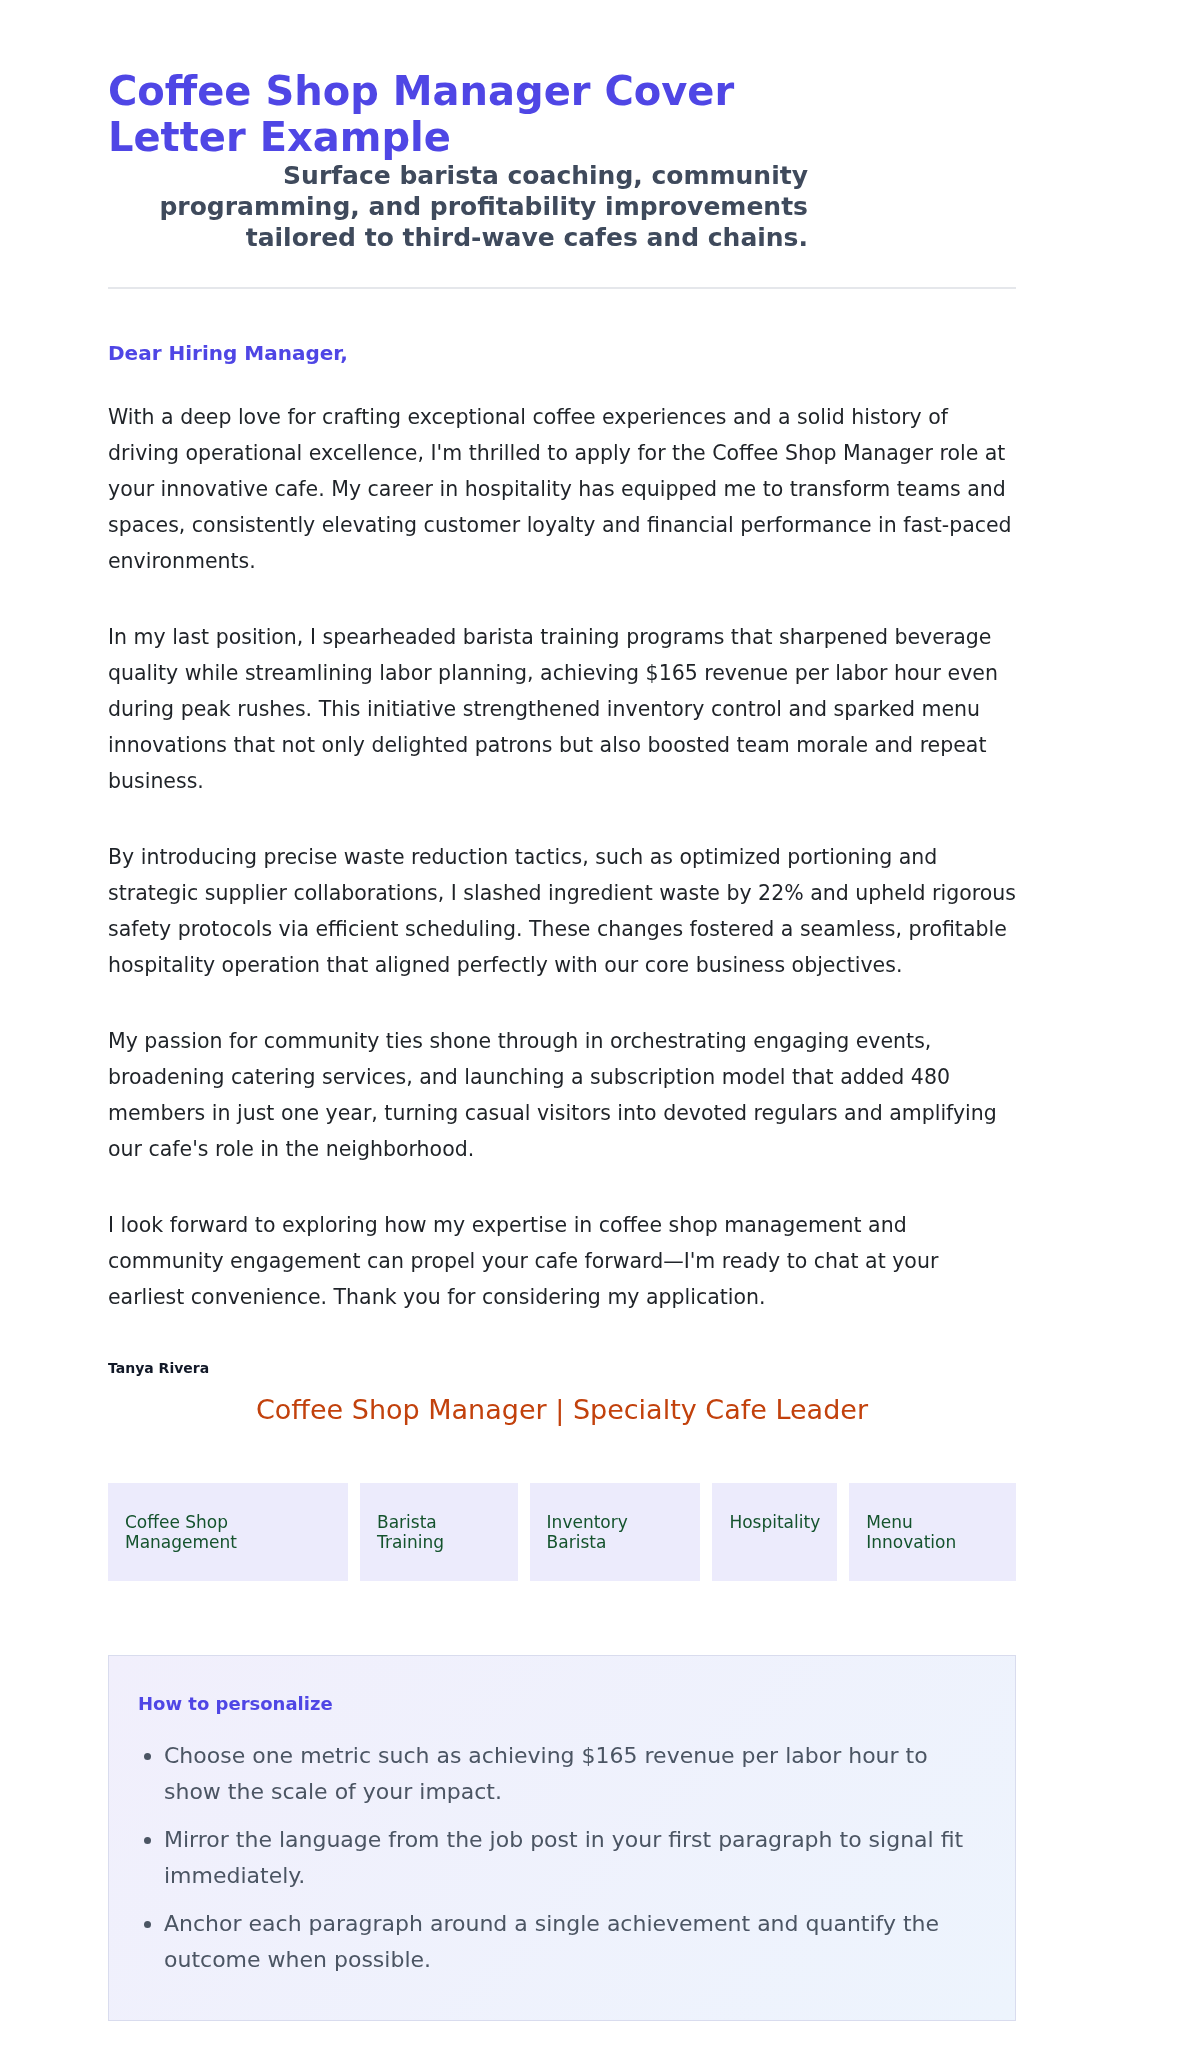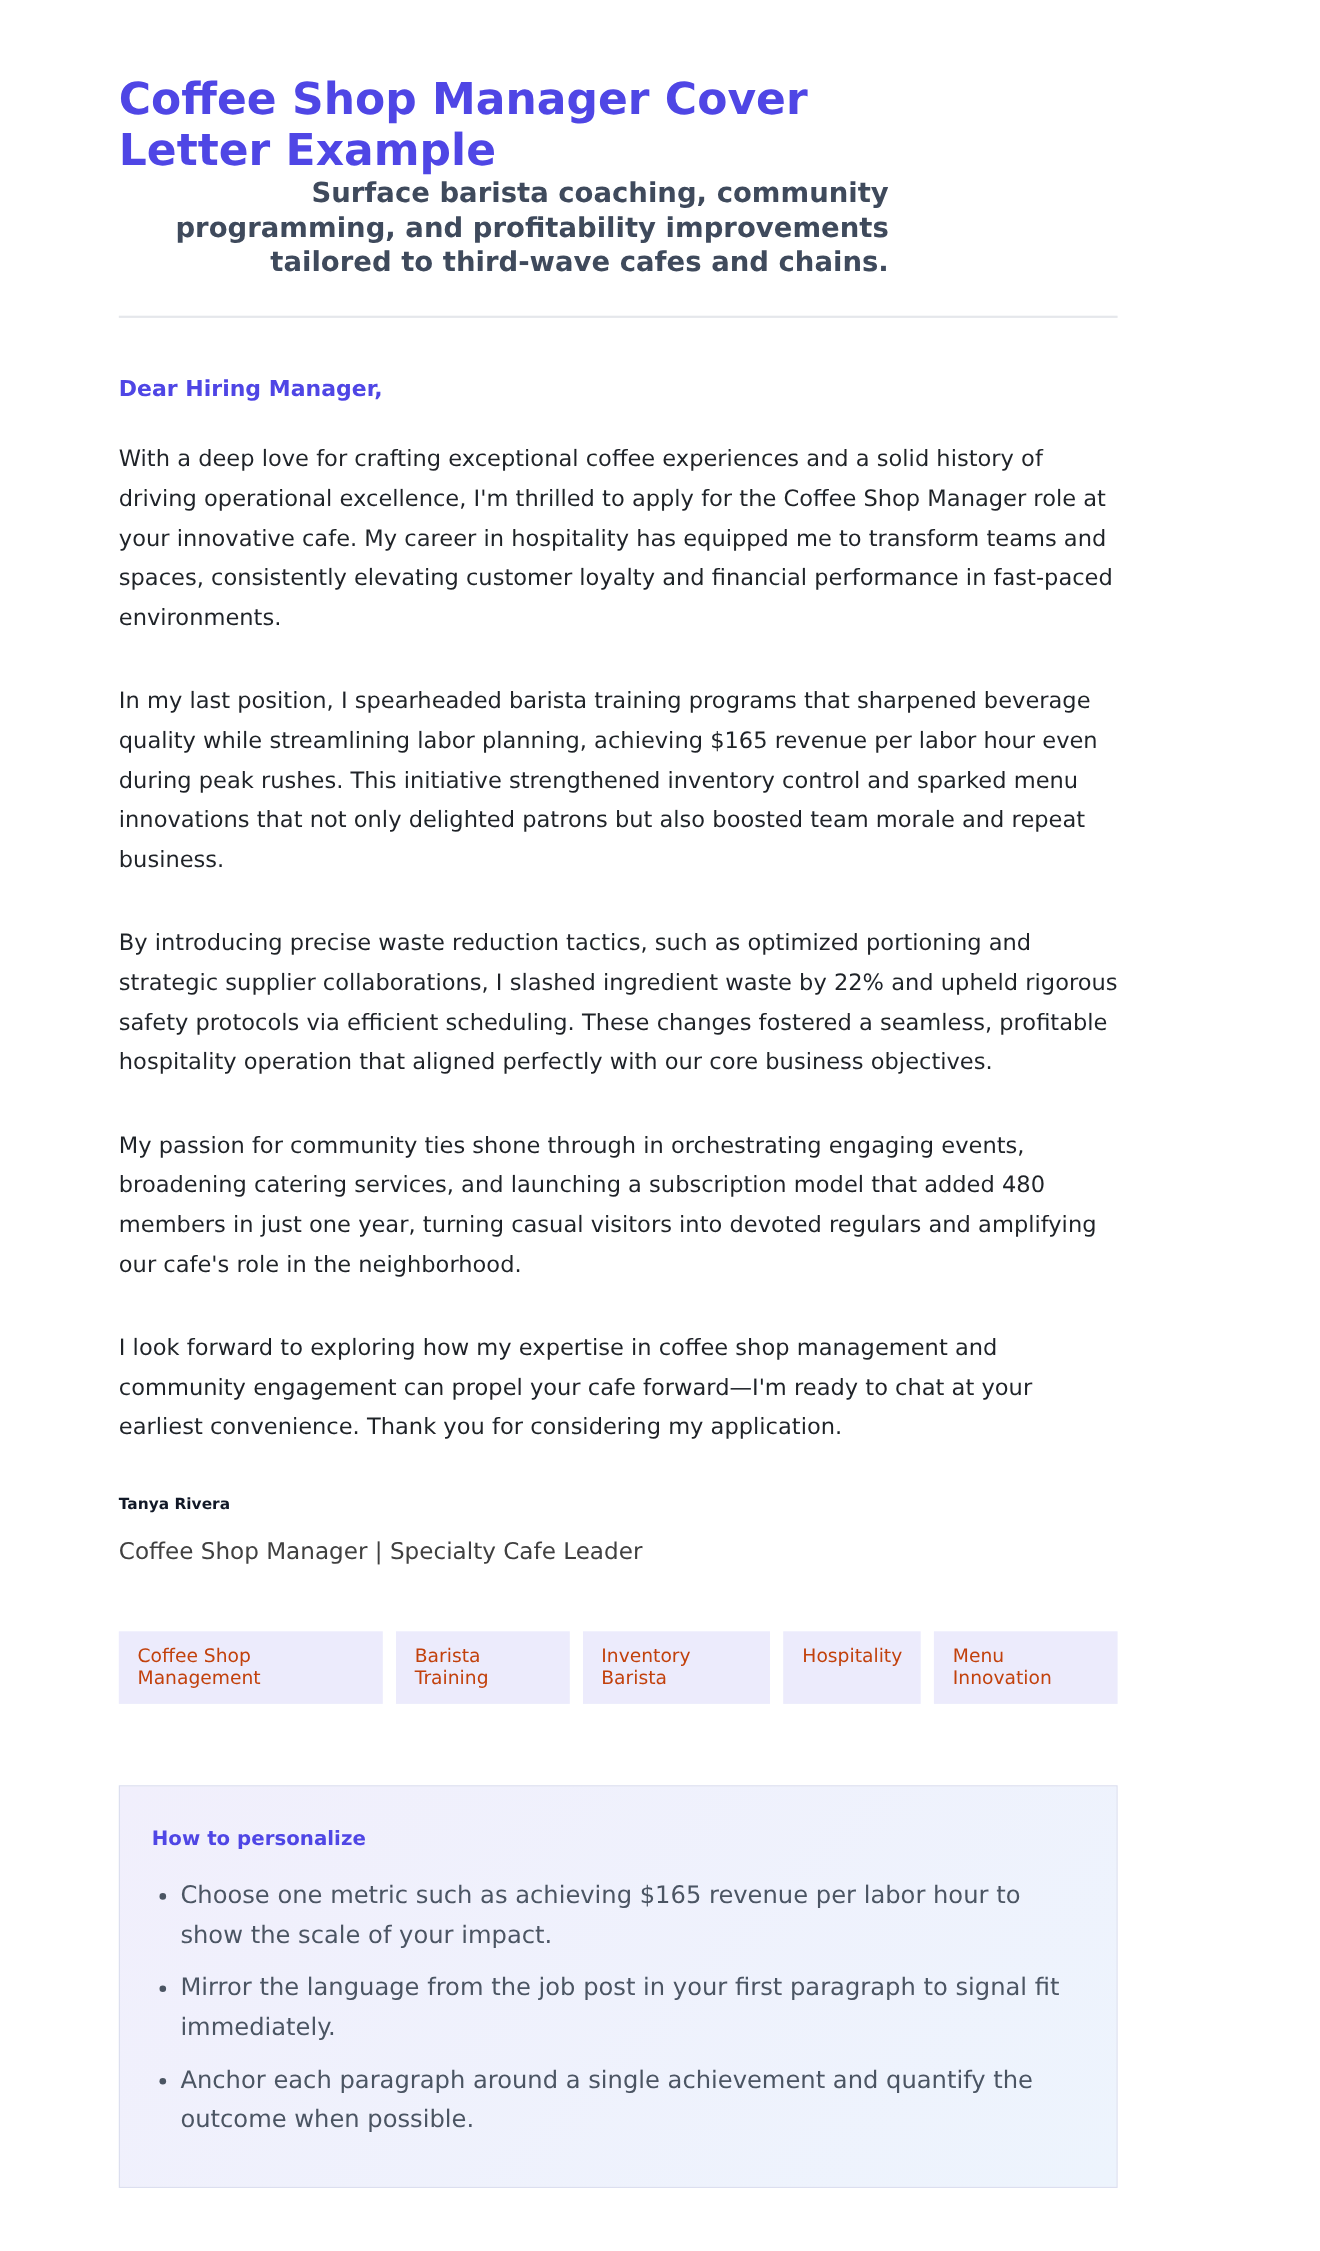--- a/index.html
+++ b/index.html
@@ -63,34 +63,35 @@
     }
     .signature { margin-top: 40px; }
     .sig-name {
       font-size: 14px;
       font-weight: bold;
       color: #111827;
       line-height: 26px;
     }
     .sig-title {
       margin-top: 16px;
-      font-size: 21px;
-      color: #404040;
+      font-size: 27px;
+      color: #c2410c;
       line-height: 26px;
+      text-align: center;
     }
     .tags {
       margin-top: 60px;
       display: flex;
       gap: 12px;
     }
     .tag {
       background: #ecebfc;
-      color: #c2410c;
+      color: #14532d;
       font-size: 17px;
-      padding: 13px 17px;
+      padding: 29px 17px;
       line-height: 20px;
     }
     .tip-box {
       margin-top: 74px;
       border: 1px solid #d9dcee;
       background: linear-gradient(135deg, #f1effc 0%, #edf4fd 100%);
       padding: 34px 29px 30px 29px;
     }
     .tip-title {
       font-size: 18px;

